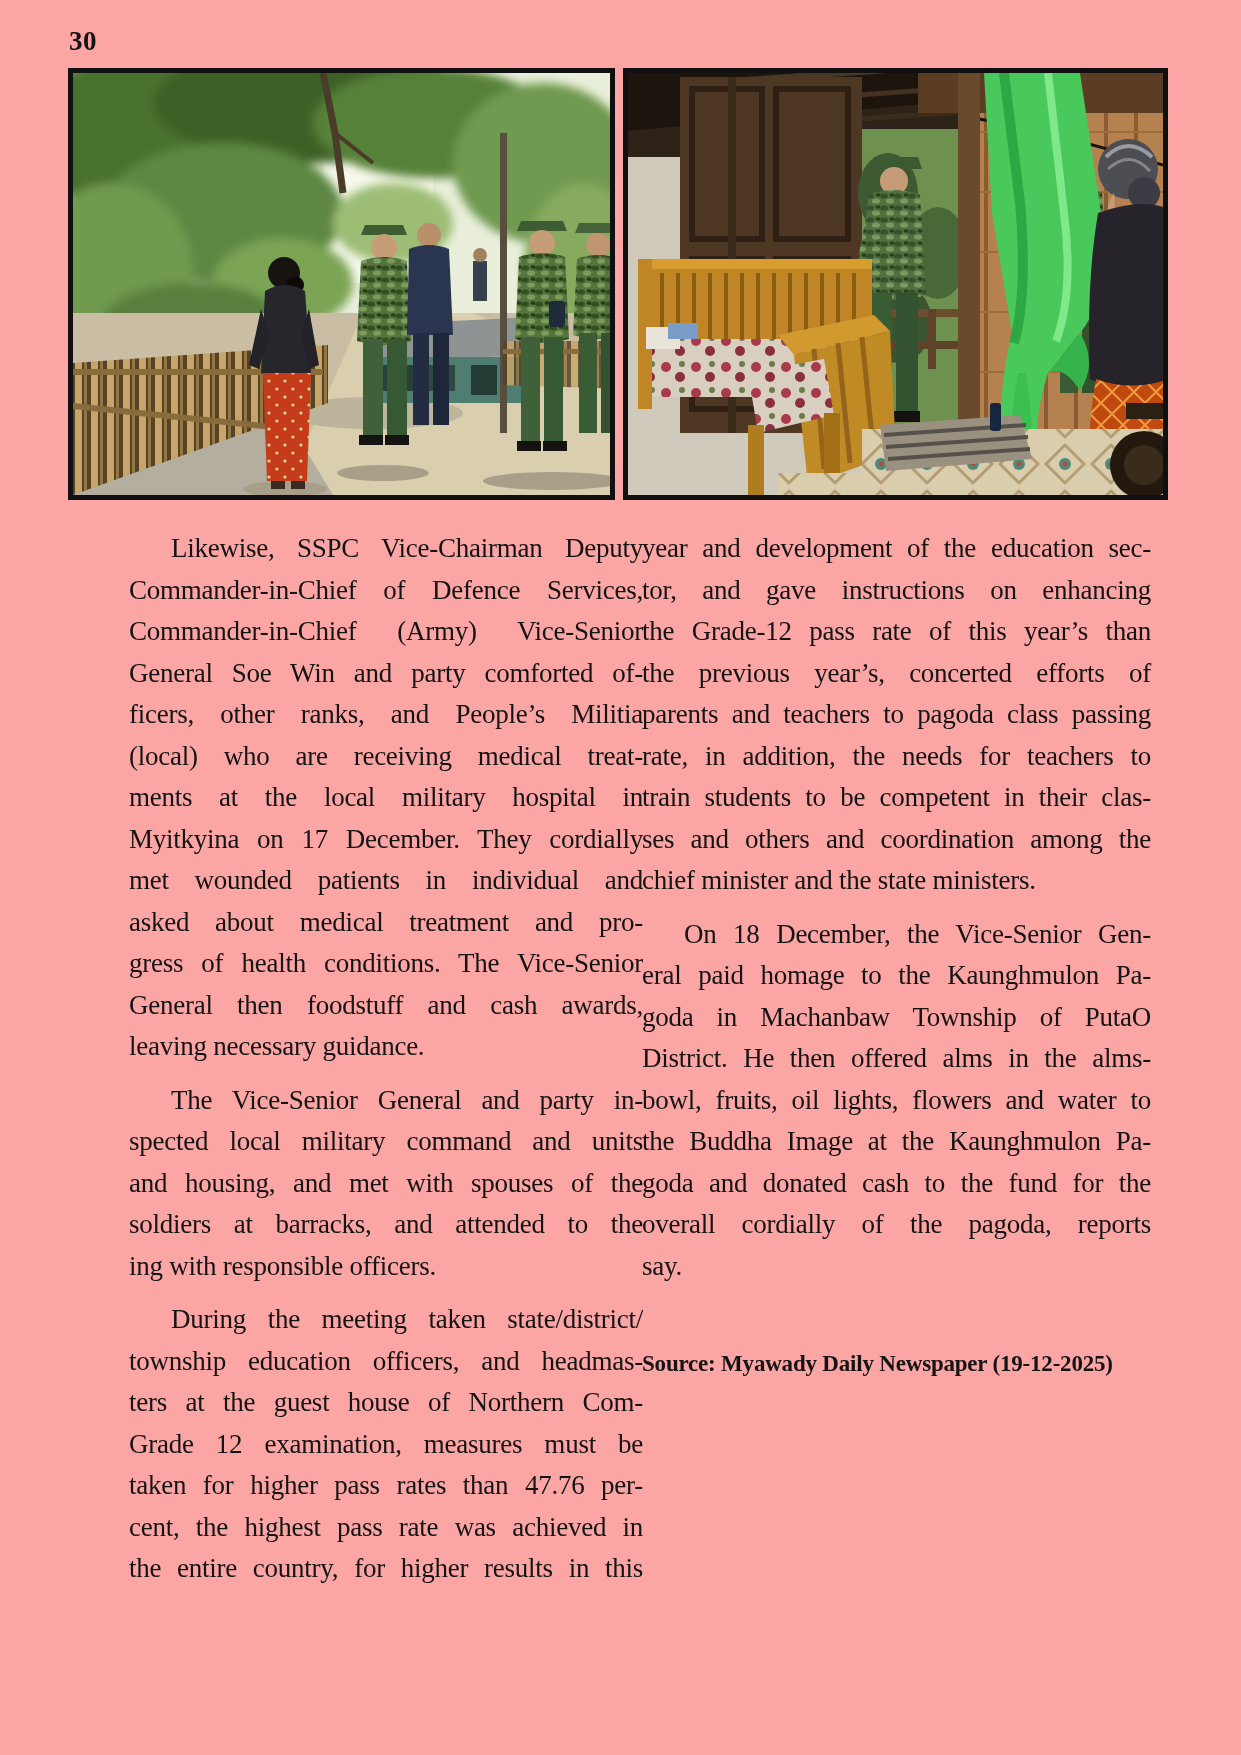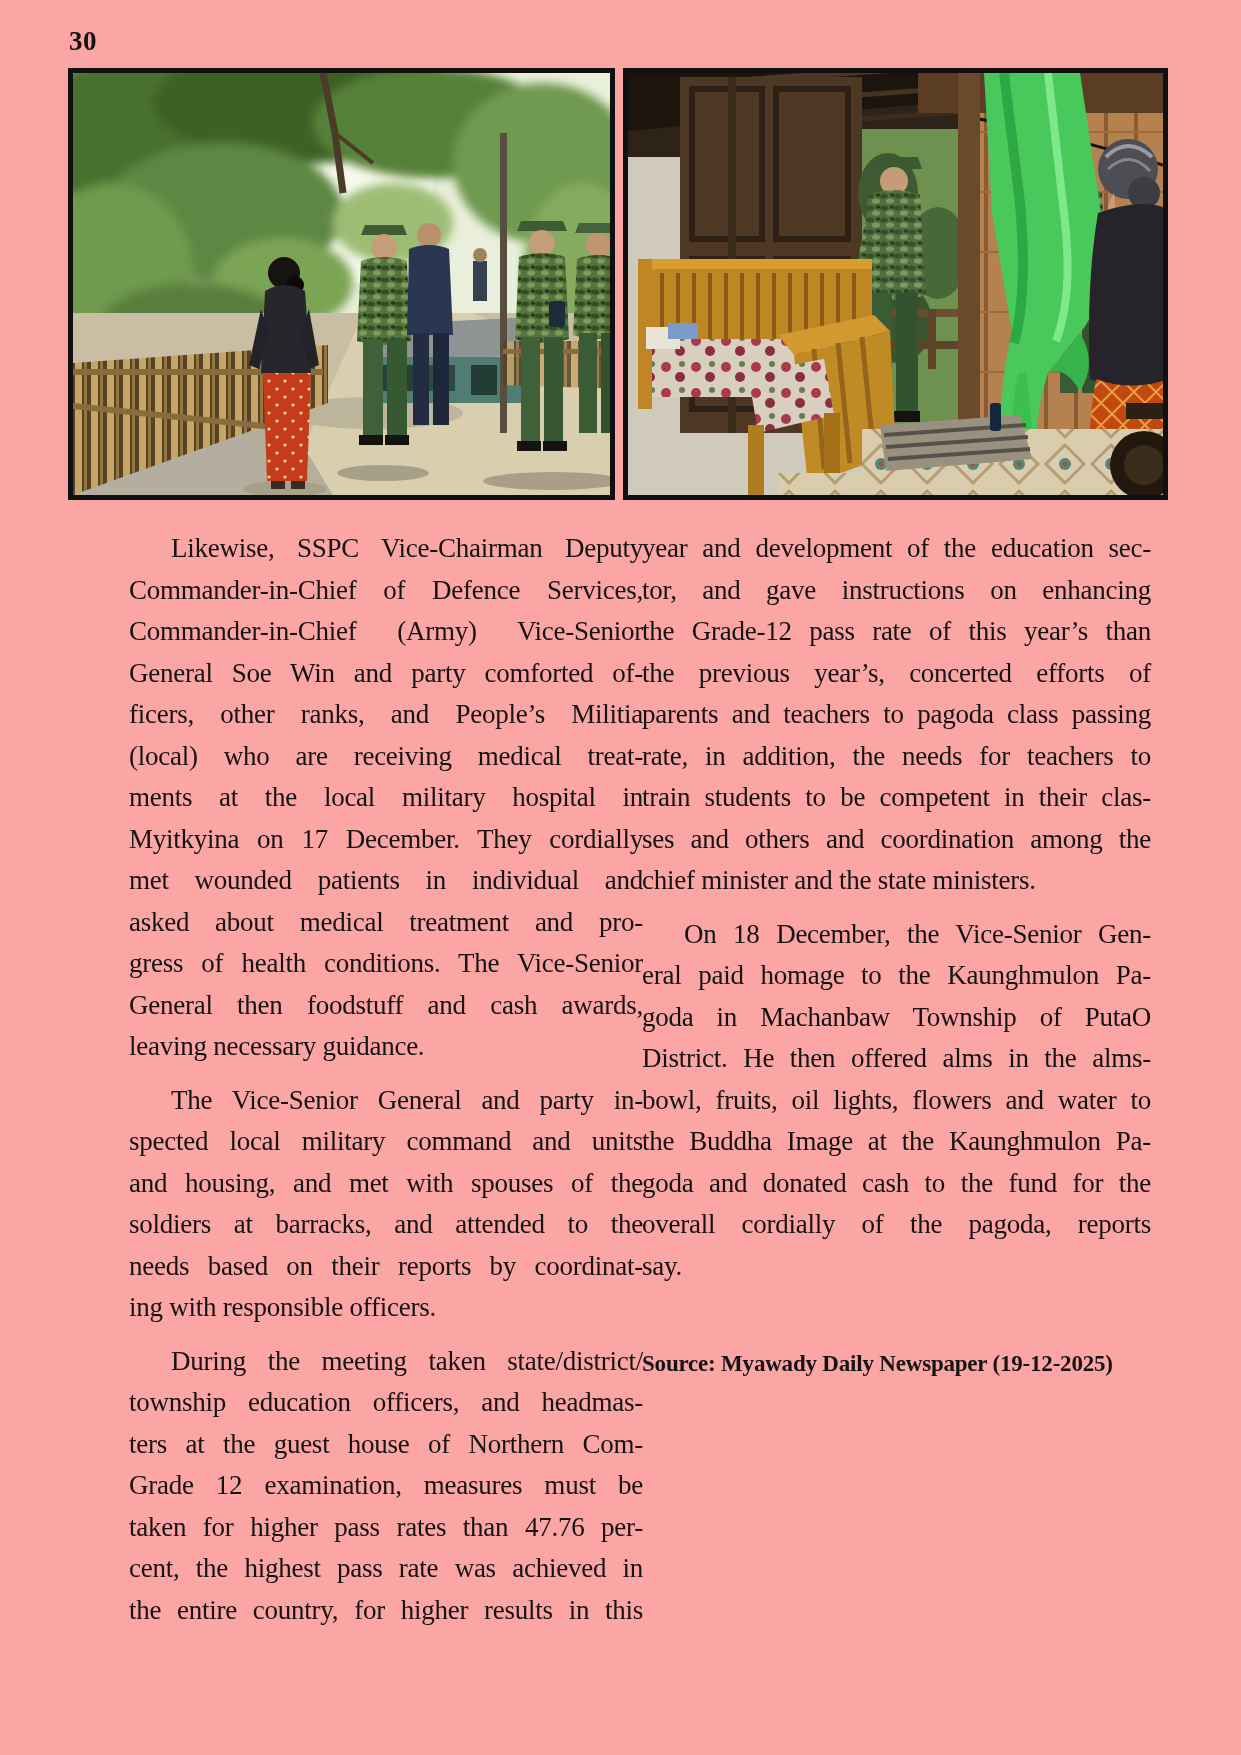--- a/index.html
+++ b/index.html
@@ -322,21 +322,20 @@
         <div class="tline just">asked about medical treatment and pro-</div>
         <div class="tline just">gress of health conditions. The Vice-Senior</div>
         <div class="tline just">General then foodstuff and cash awards,</div>
         <div class="tline">leaving necessary guidance.</div>
       </div>
       <div class="para">
         <div class="tline just indent">The Vice-Senior General and party in-</div>
         <div class="tline just">spected local military command and units</div>
         <div class="tline just">and housing, and met with spouses of the</div>
         <div class="tline just">soldiers at barracks, and attended to the</div>
-        <div class="tline just">needs based on their reports by coordinat-</div>
         <div class="tline">ing with responsible officers.</div>
       </div>
       <div class="para">
         <div class="tline just indent">During the meeting taken state/district/</div>
         <div class="tline just">township education officers, and headmas-</div>
         <div class="tline just">ters at the guest house of Northern Com-</div>
         <div class="tline just">Grade 12 examination, measures must be</div>
         <div class="tline just">taken for higher pass rates than 47.76 per-</div>
         <div class="tline just">cent, the highest pass rate was achieved in</div>
         <div class="tline just">the entire country, for higher results in this</div>

